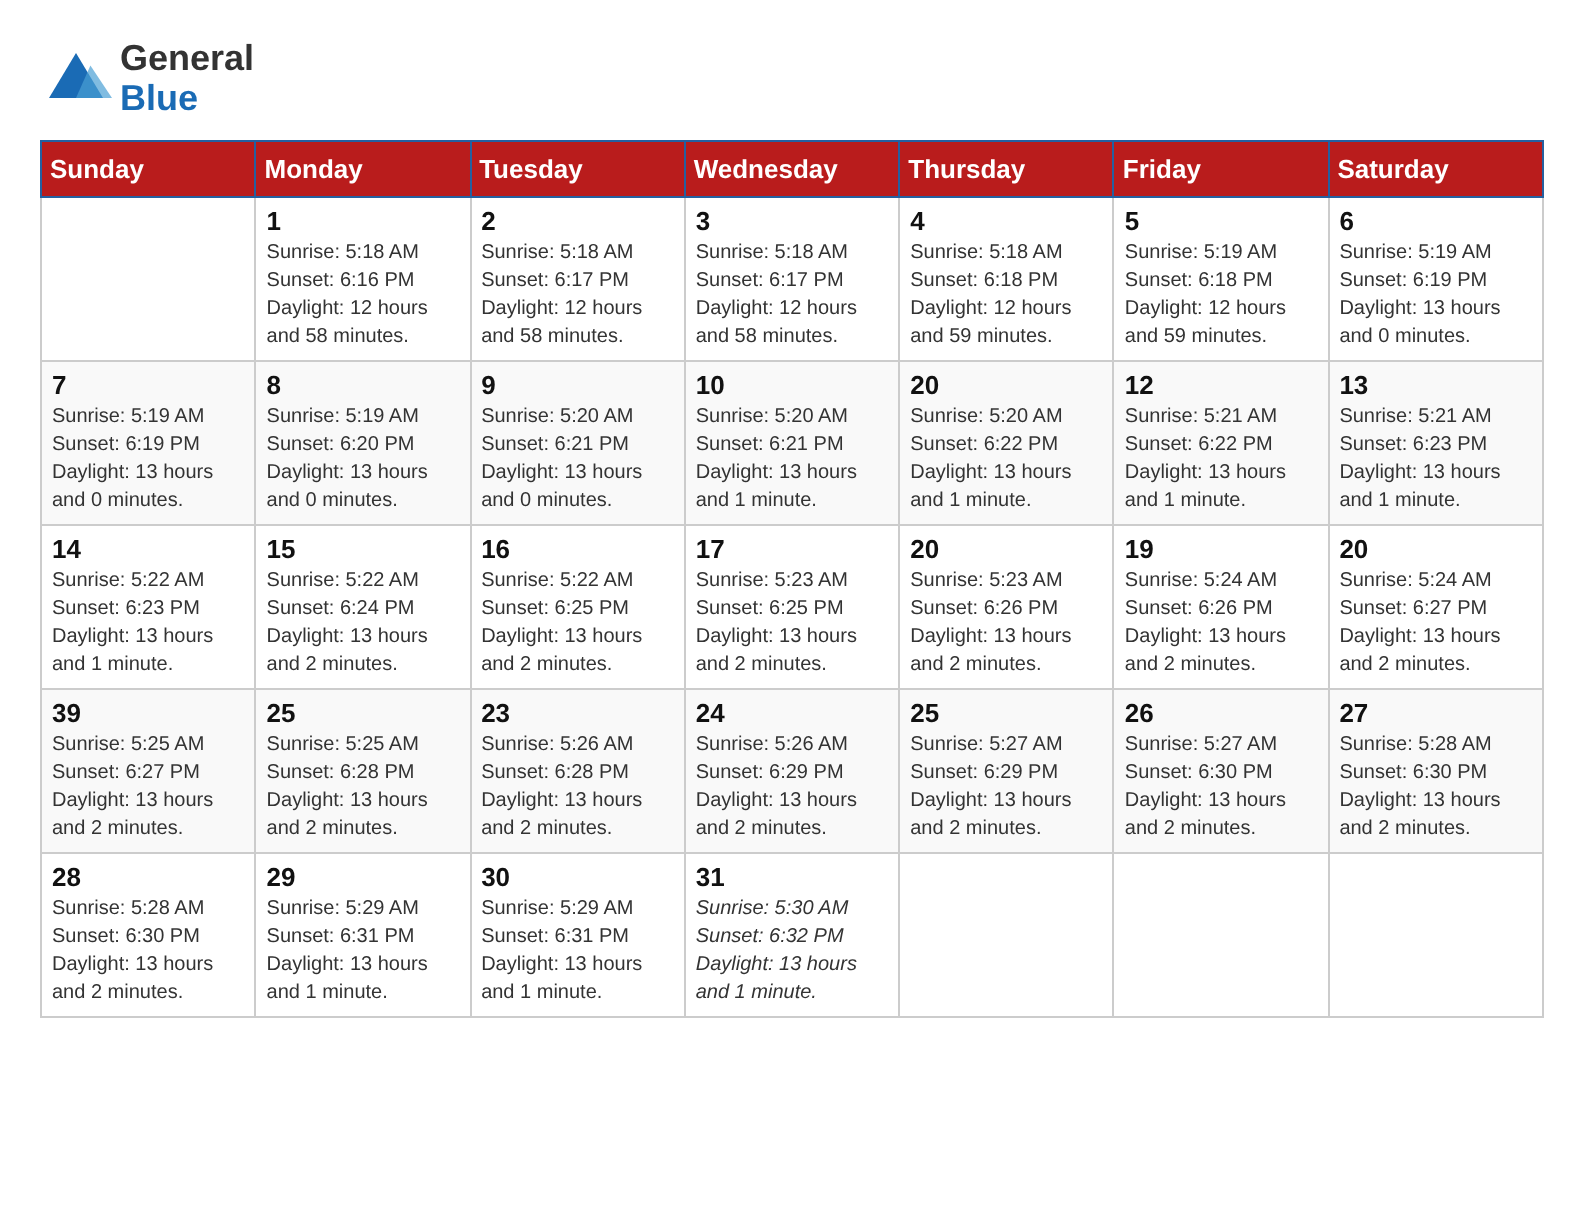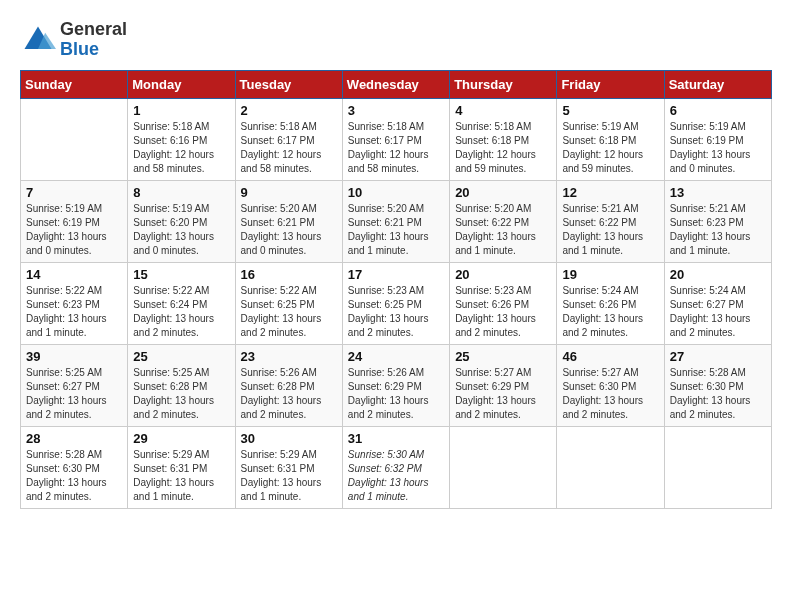--- a/index.html
+++ b/index.html
@@ -270,21 +270,21 @@
 Sunset: 6:29 PM
 Daylight: 13 hours and 2 minutes.</div>
         </td>
         <td>
           <span class="day-num">25</span>
           <div class="day-info" style="white-space: pre-line;">Sunrise: 5:27 AM
 Sunset: 6:29 PM
 Daylight: 13 hours and 2 minutes.</div>
         </td>
         <td>
-          <span class="day-num">46</span>
+          <span class="day-num">26</span>
           <div class="day-info" style="white-space: pre-line;">Sunrise: 5:27 AM
 Sunset: 6:30 PM
 Daylight: 13 hours and 2 minutes.</div>
         </td>
         <td>
           <span class="day-num">27</span>
           <div class="day-info" style="white-space: pre-line;">Sunrise: 5:28 AM
 Sunset: 6:30 PM
 Daylight: 13 hours and 2 minutes.</div>
         </td>

